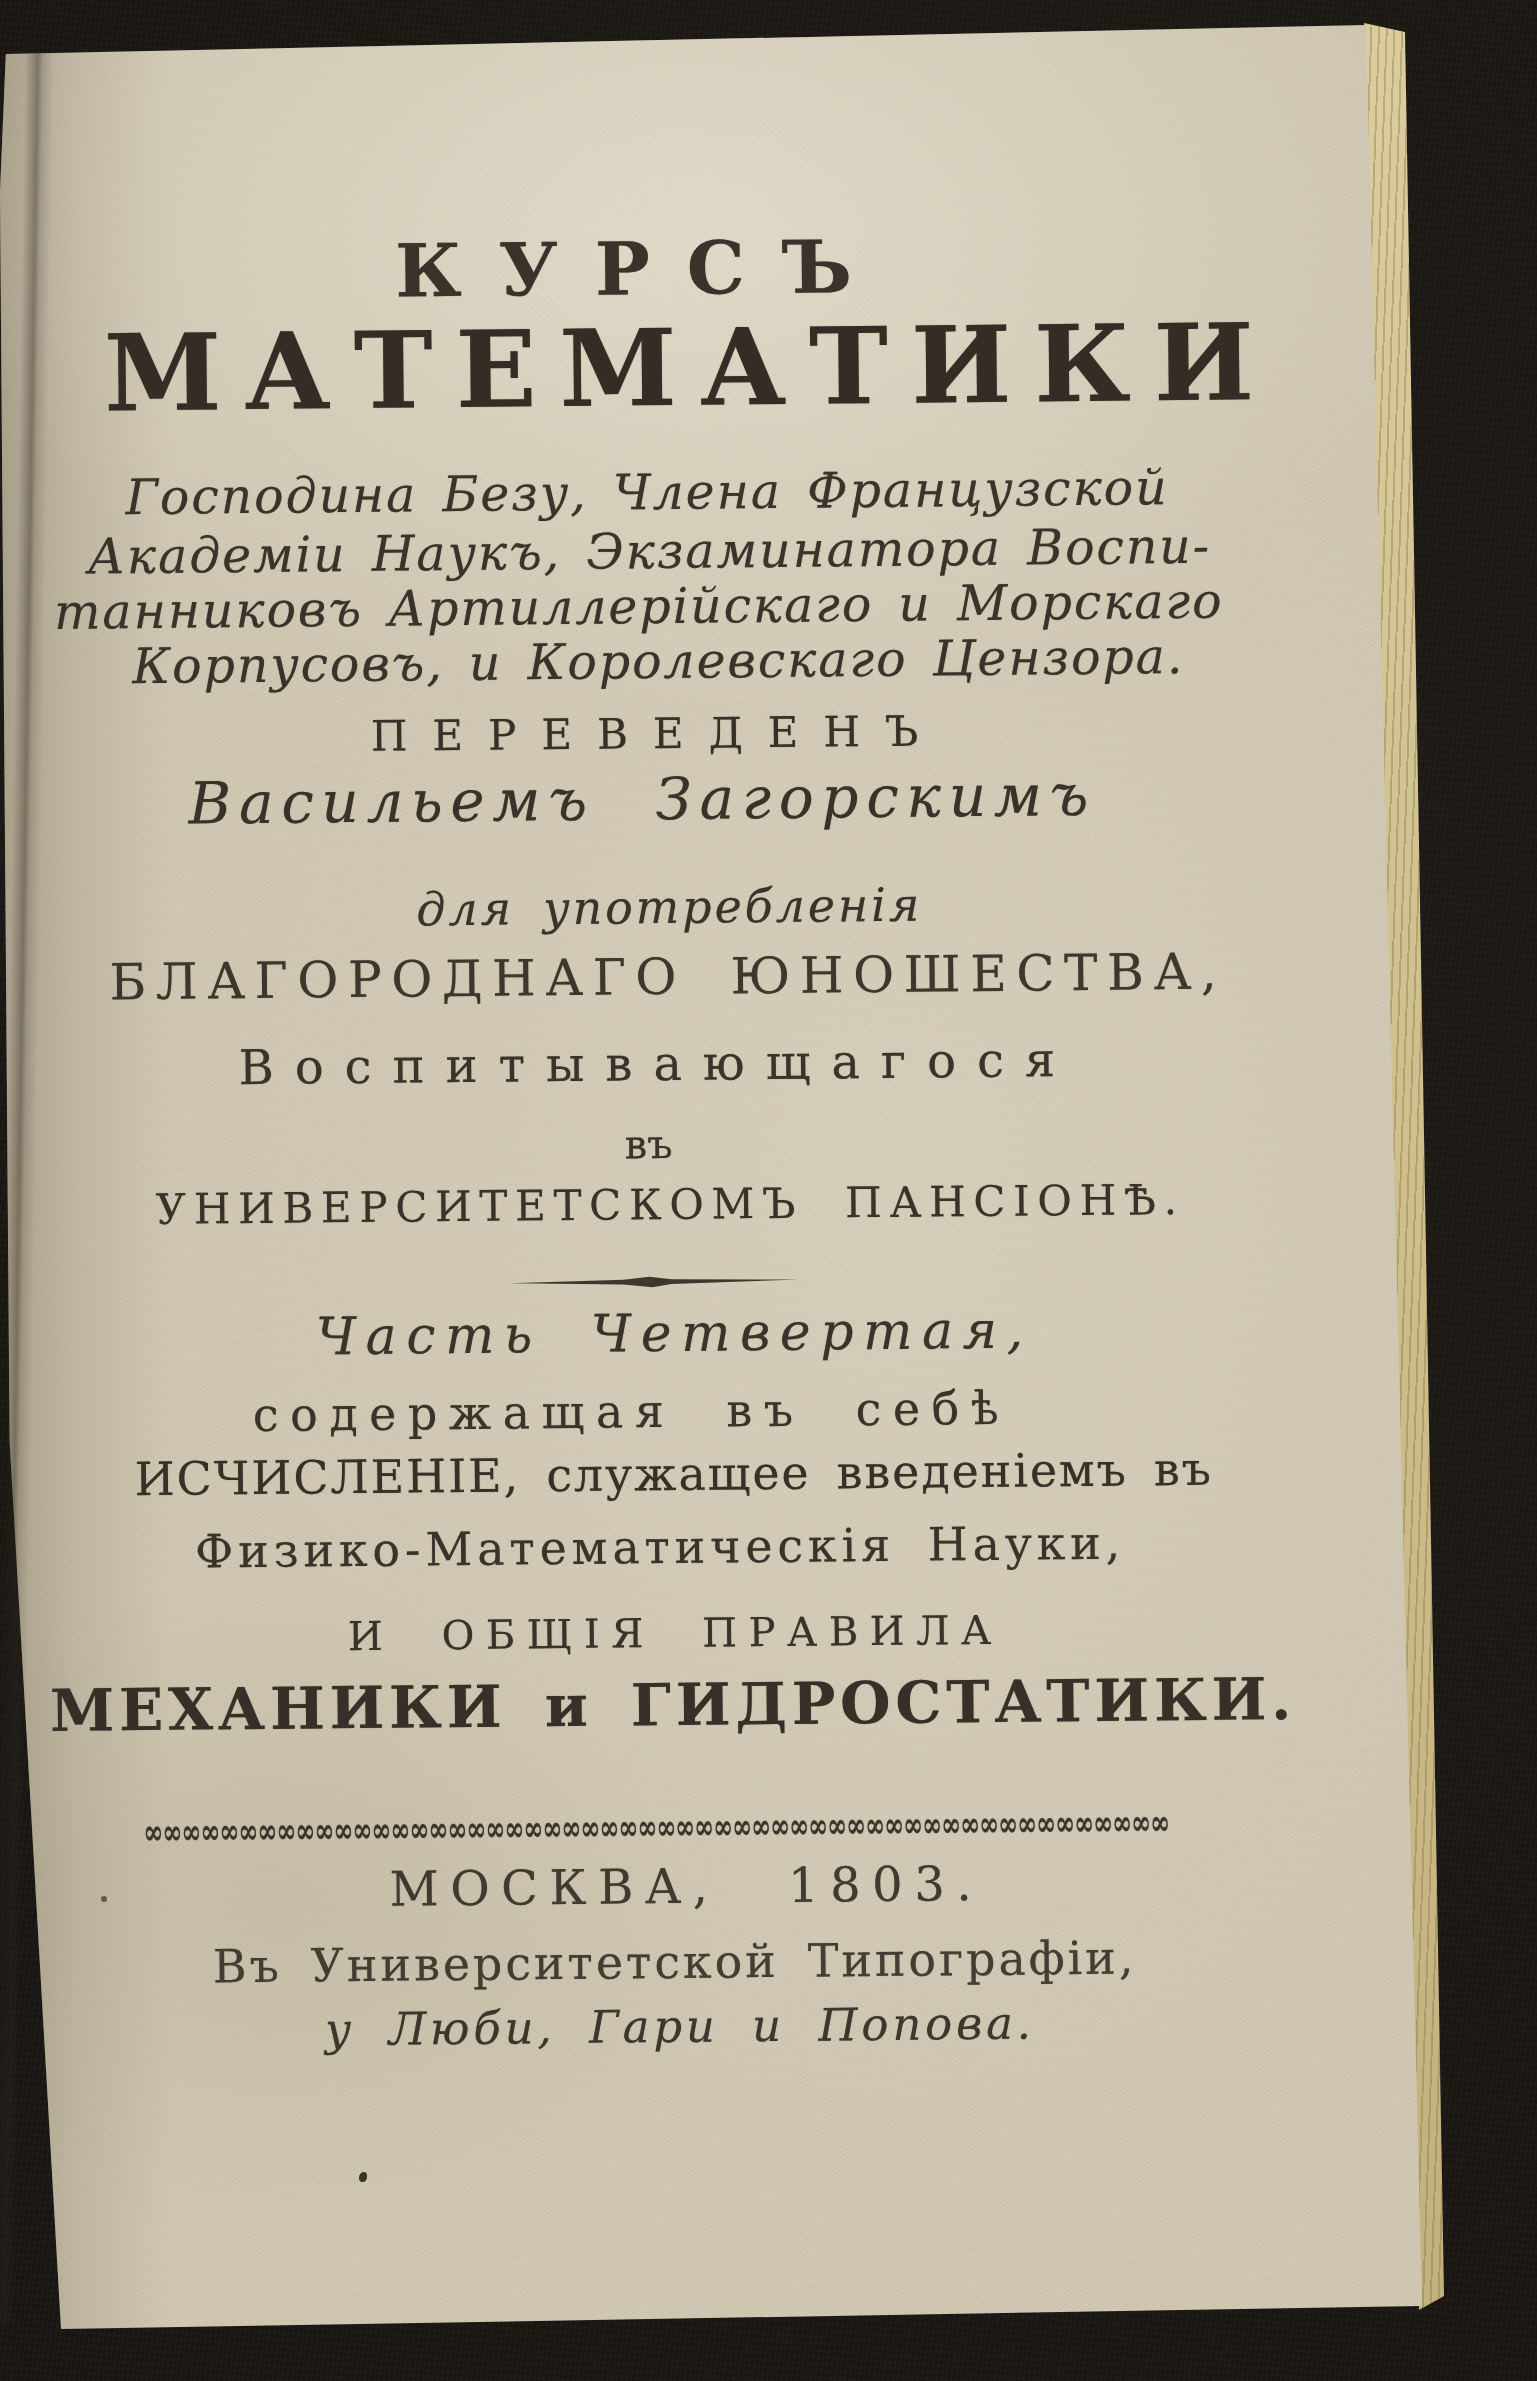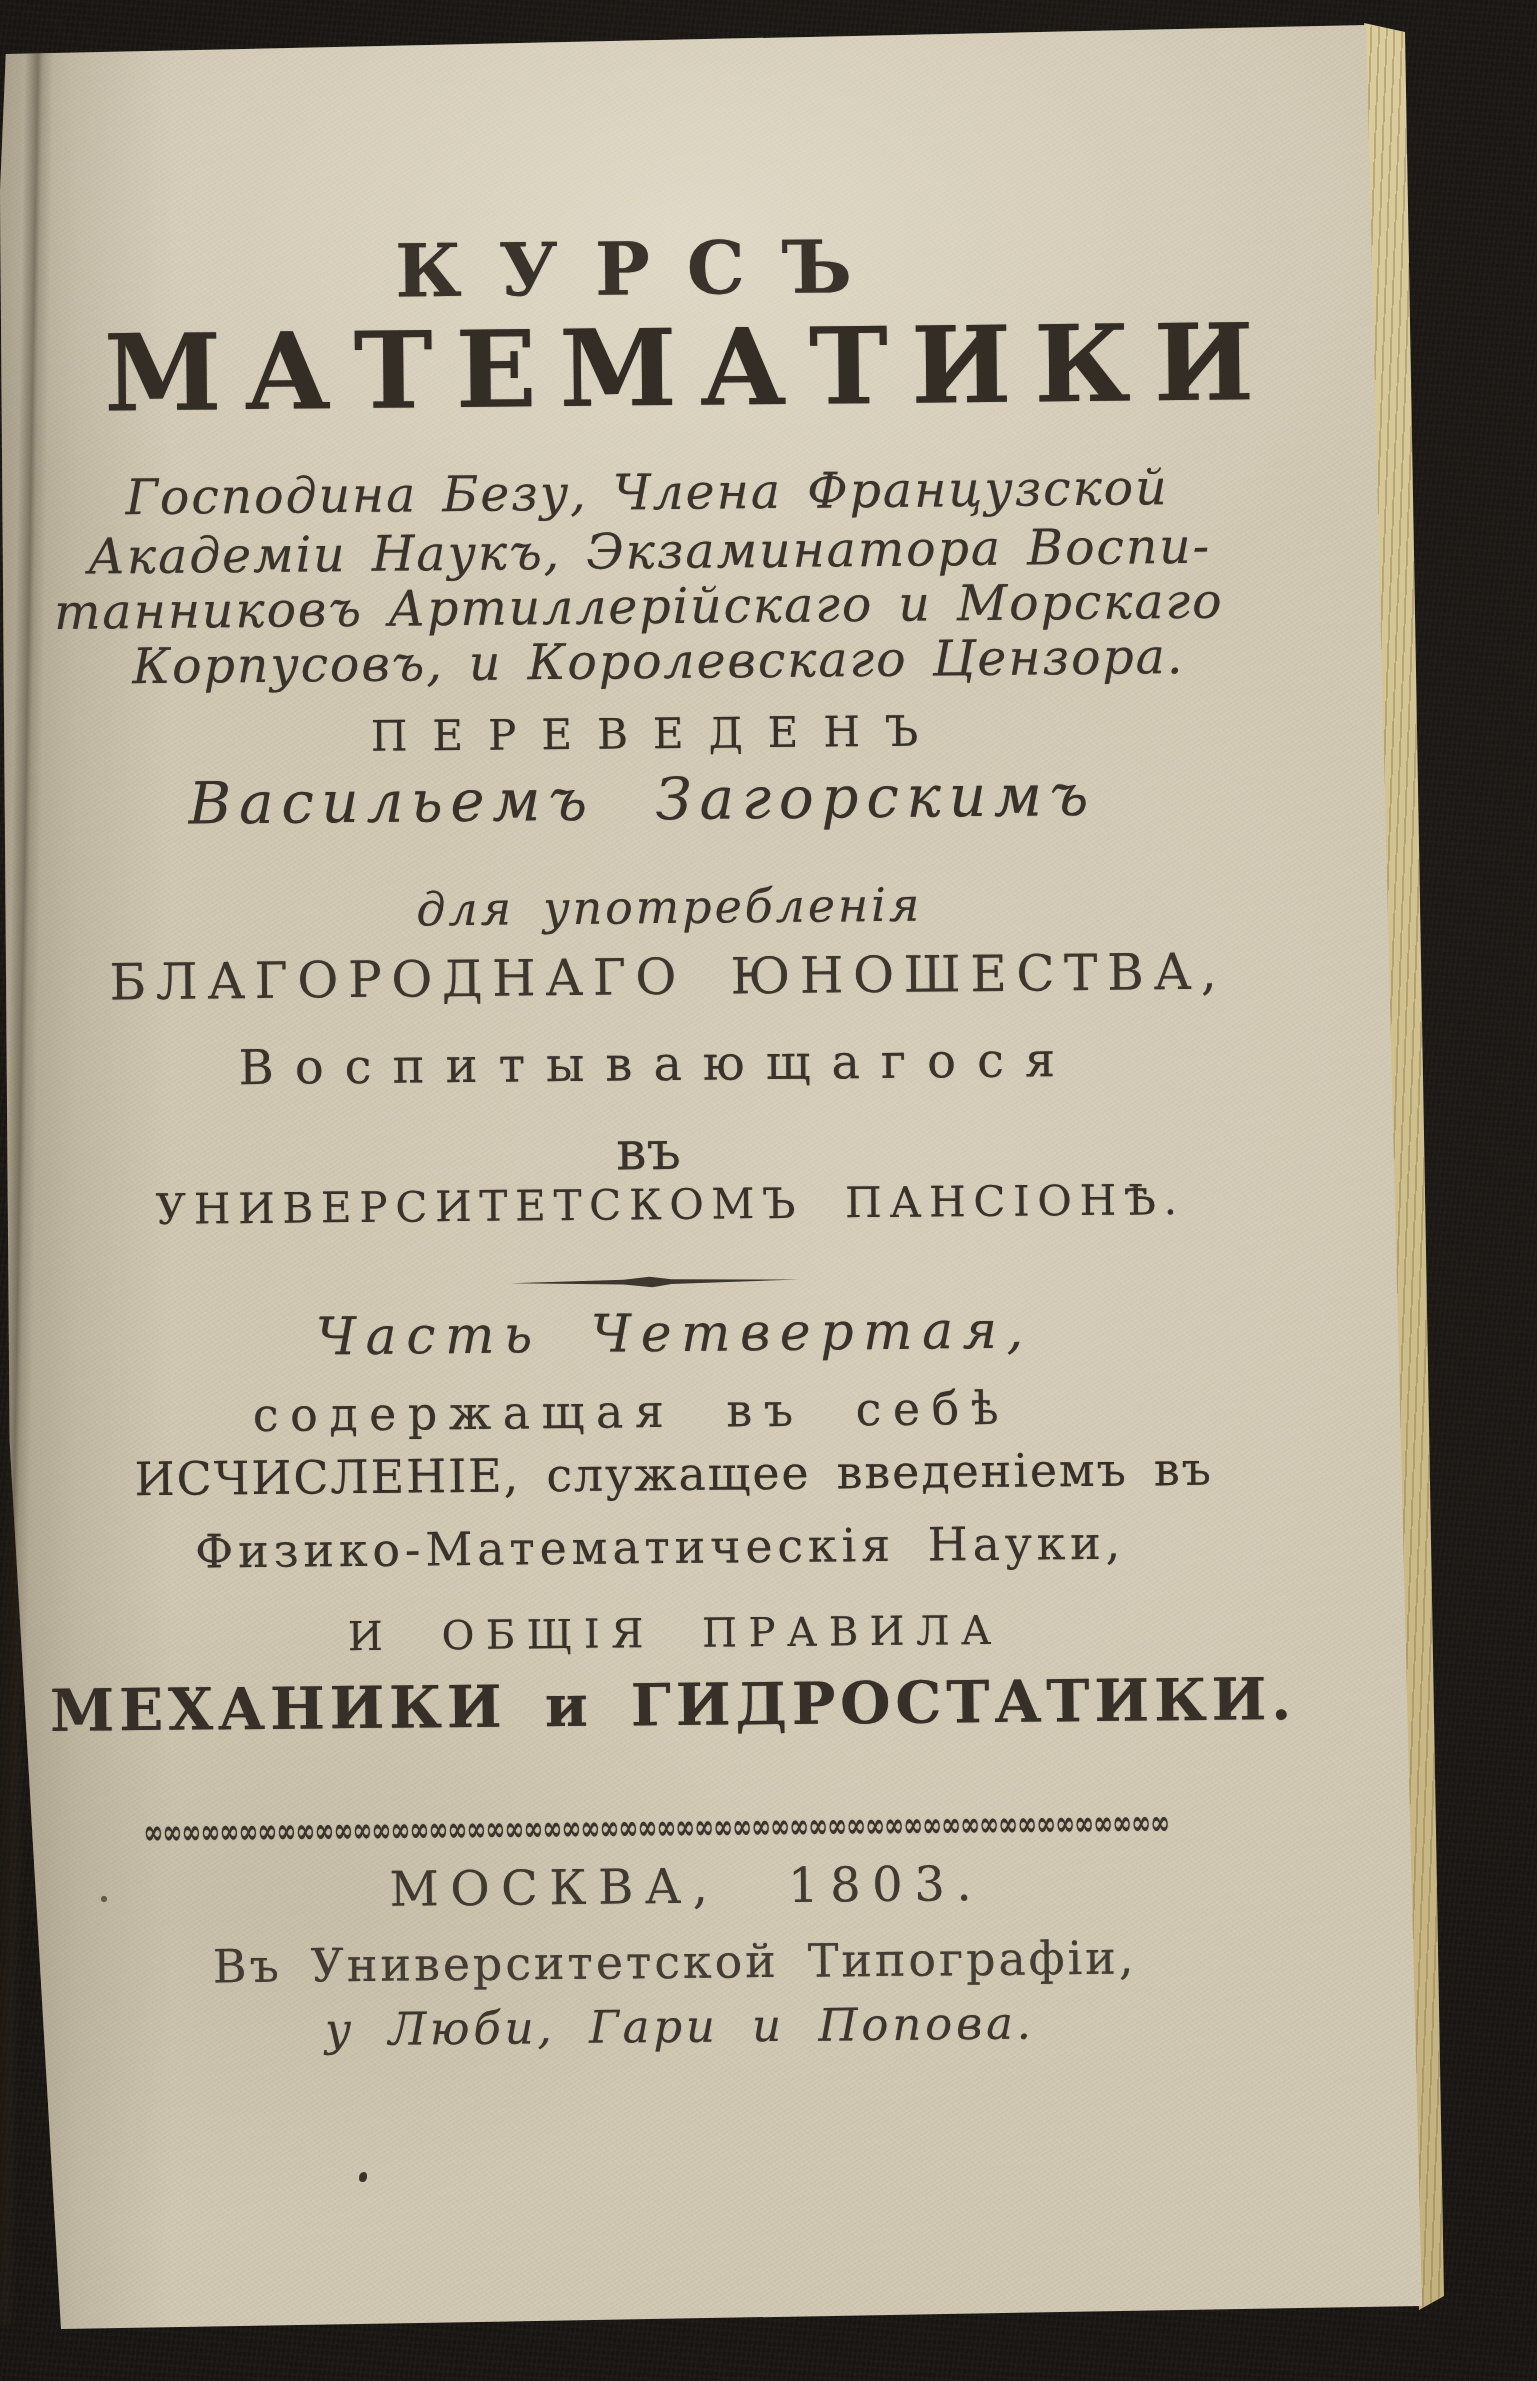--- a/index.html
+++ b/index.html
@@ -64,21 +64,21 @@
   #l-pereveden {top:713px;font-size:42px;letter-spacing:25px;
                 transform:translateX(calc(-50% - 1.9px));opacity:.94;}
   #l-translator{top:770px;font-size:58px;letter-spacing:7.7px;word-spacing:35px;
                 transform:translateX(calc(-50% - 17.3px));opacity:.93;}
   #l-dlya      {top:884px;font-size:46px;letter-spacing:2.9px;word-spacing:11.5px;
                 transform:translateX(calc(-50% + 8.6px));opacity:.92;}
   #l-blagorod  {top:952px;font-size:50px;letter-spacing:9.6px;word-spacing:19px;
                 transform:translateX(calc(-50% + 6.7px));opacity:.90;}
   #l-vospit    {top:1039px;font-size:48px;letter-spacing:21px;
                 transform:translateX(calc(-50% - 4.8px));opacity:.92;}
-  #l-v         {top:1124px;font-size:54px;
+  #l-v         {top:1124px;font-size:40px;
                 transform:translateX(calc(-50% - 14.4px));opacity:.92;}
   #l-pansion   {top:1184px;font-size:42px;letter-spacing:7.7px;word-spacing:21px;
                 transform:translateX(calc(-50% + 6.7px));opacity:.93;}
   #l-chast     {top:1307px;font-size:52px;letter-spacing:9.6px;word-spacing:23px;
                 transform:translateX(calc(-50% + 9.6px));opacity:.92;}
   #l-soderzh   {top:1388px;font-size:46px;letter-spacing:11.5px;word-spacing:25px;
                 transform:translateX(calc(-50% - 34px));opacity:.92;}
   #l-ischisl   {top:1451px;font-size:46px;letter-spacing:1.9px;word-spacing:9.6px;
                 transform:translateX(calc(-50% + 7.7px));opacity:.94;}
   #l-fiziko    {top:1524px;font-size:46px;letter-spacing:4.8px;word-spacing:13.4px;

